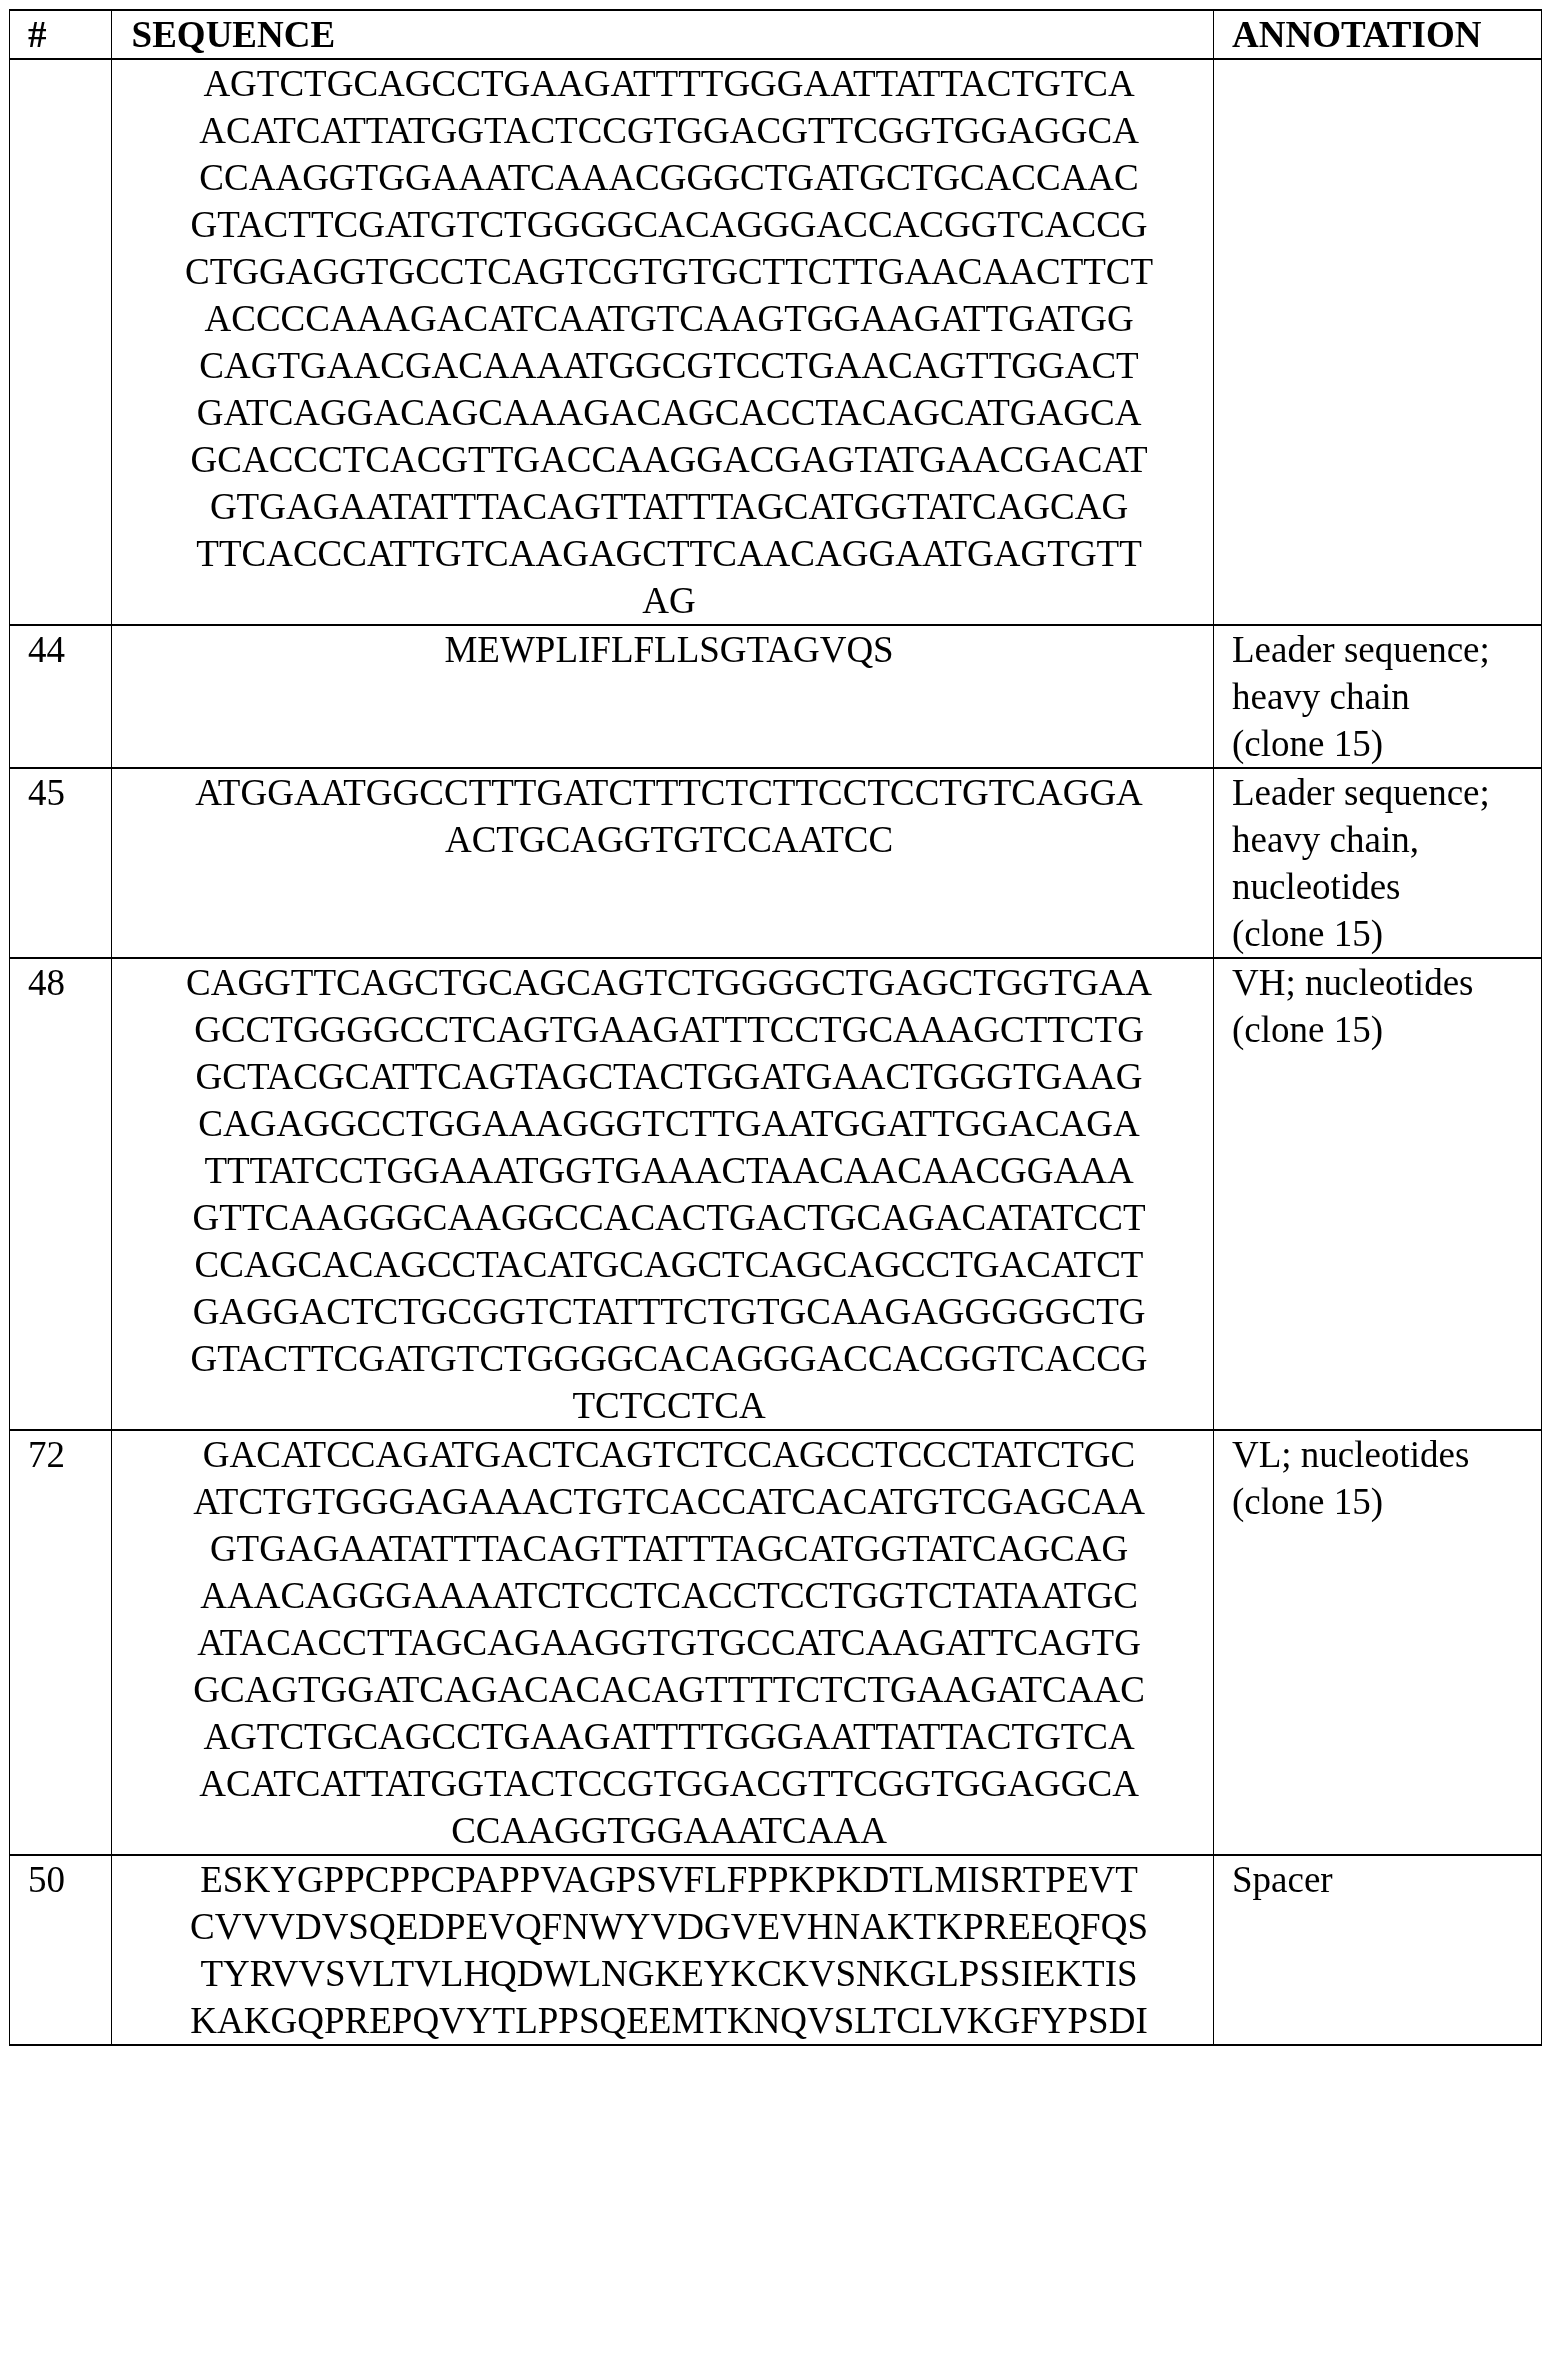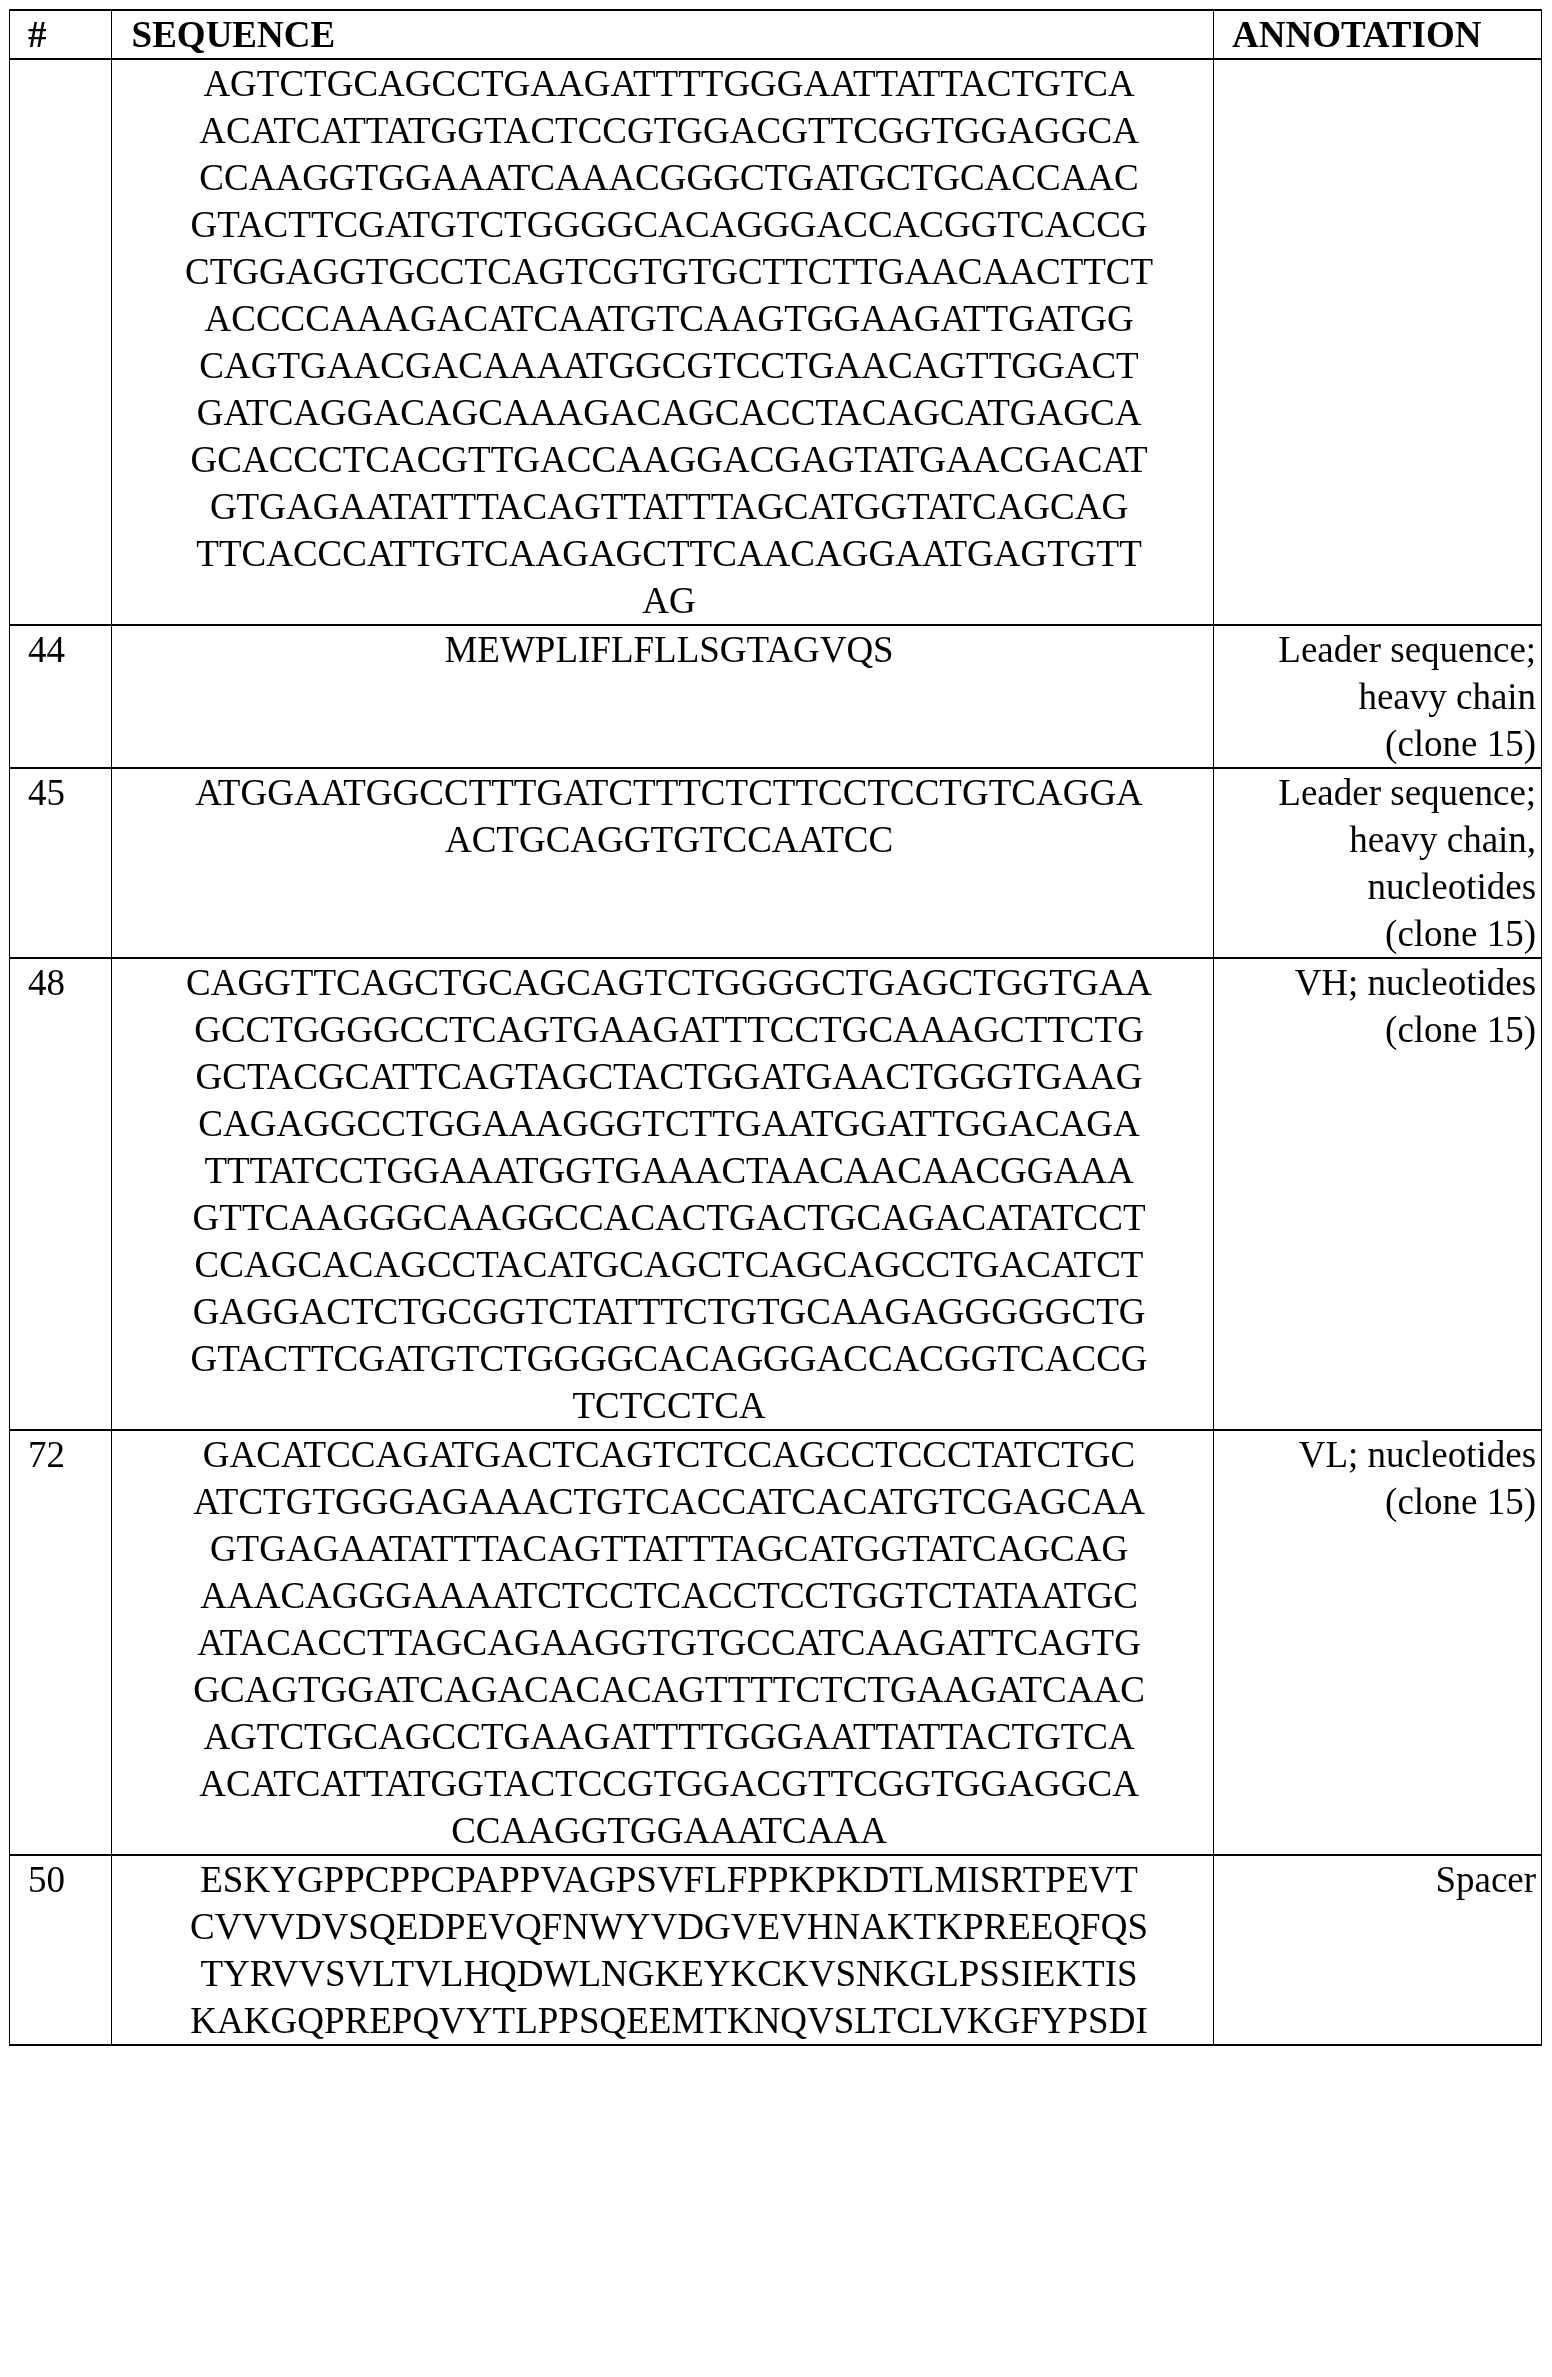--- a/index.html
+++ b/index.html
@@ -46,21 +46,21 @@
       border-bottom: 2.4px solid #000;
       padding-top: 0;
     }
     .seq-table tbody tr + tr td {
       border-top: 2.4px solid #000;
     }
     .cell-num { padding-left: 18px !important; }
     .cell-seq { padding-left: 19.6px !important; padding-right: 6.5px !important; }
     .cell-ann { padding-left: 18px !important; padding-right: 4.9px !important; word-break: normal !important; }
     .seq-line { display: block; white-space: nowrap; letter-spacing: 0; text-align: center; }
-    .ann-line { display: block; white-space: nowrap; text-align: right; }
+    .ann-line { display: block; white-space: nowrap; }
   </style>
 </head>
 <body>
 
 <table class="seq-table">
   <colgroup>
     <col class="c-num">
     <col class="c-seq">
     <col class="c-ann">
   </colgroup>

